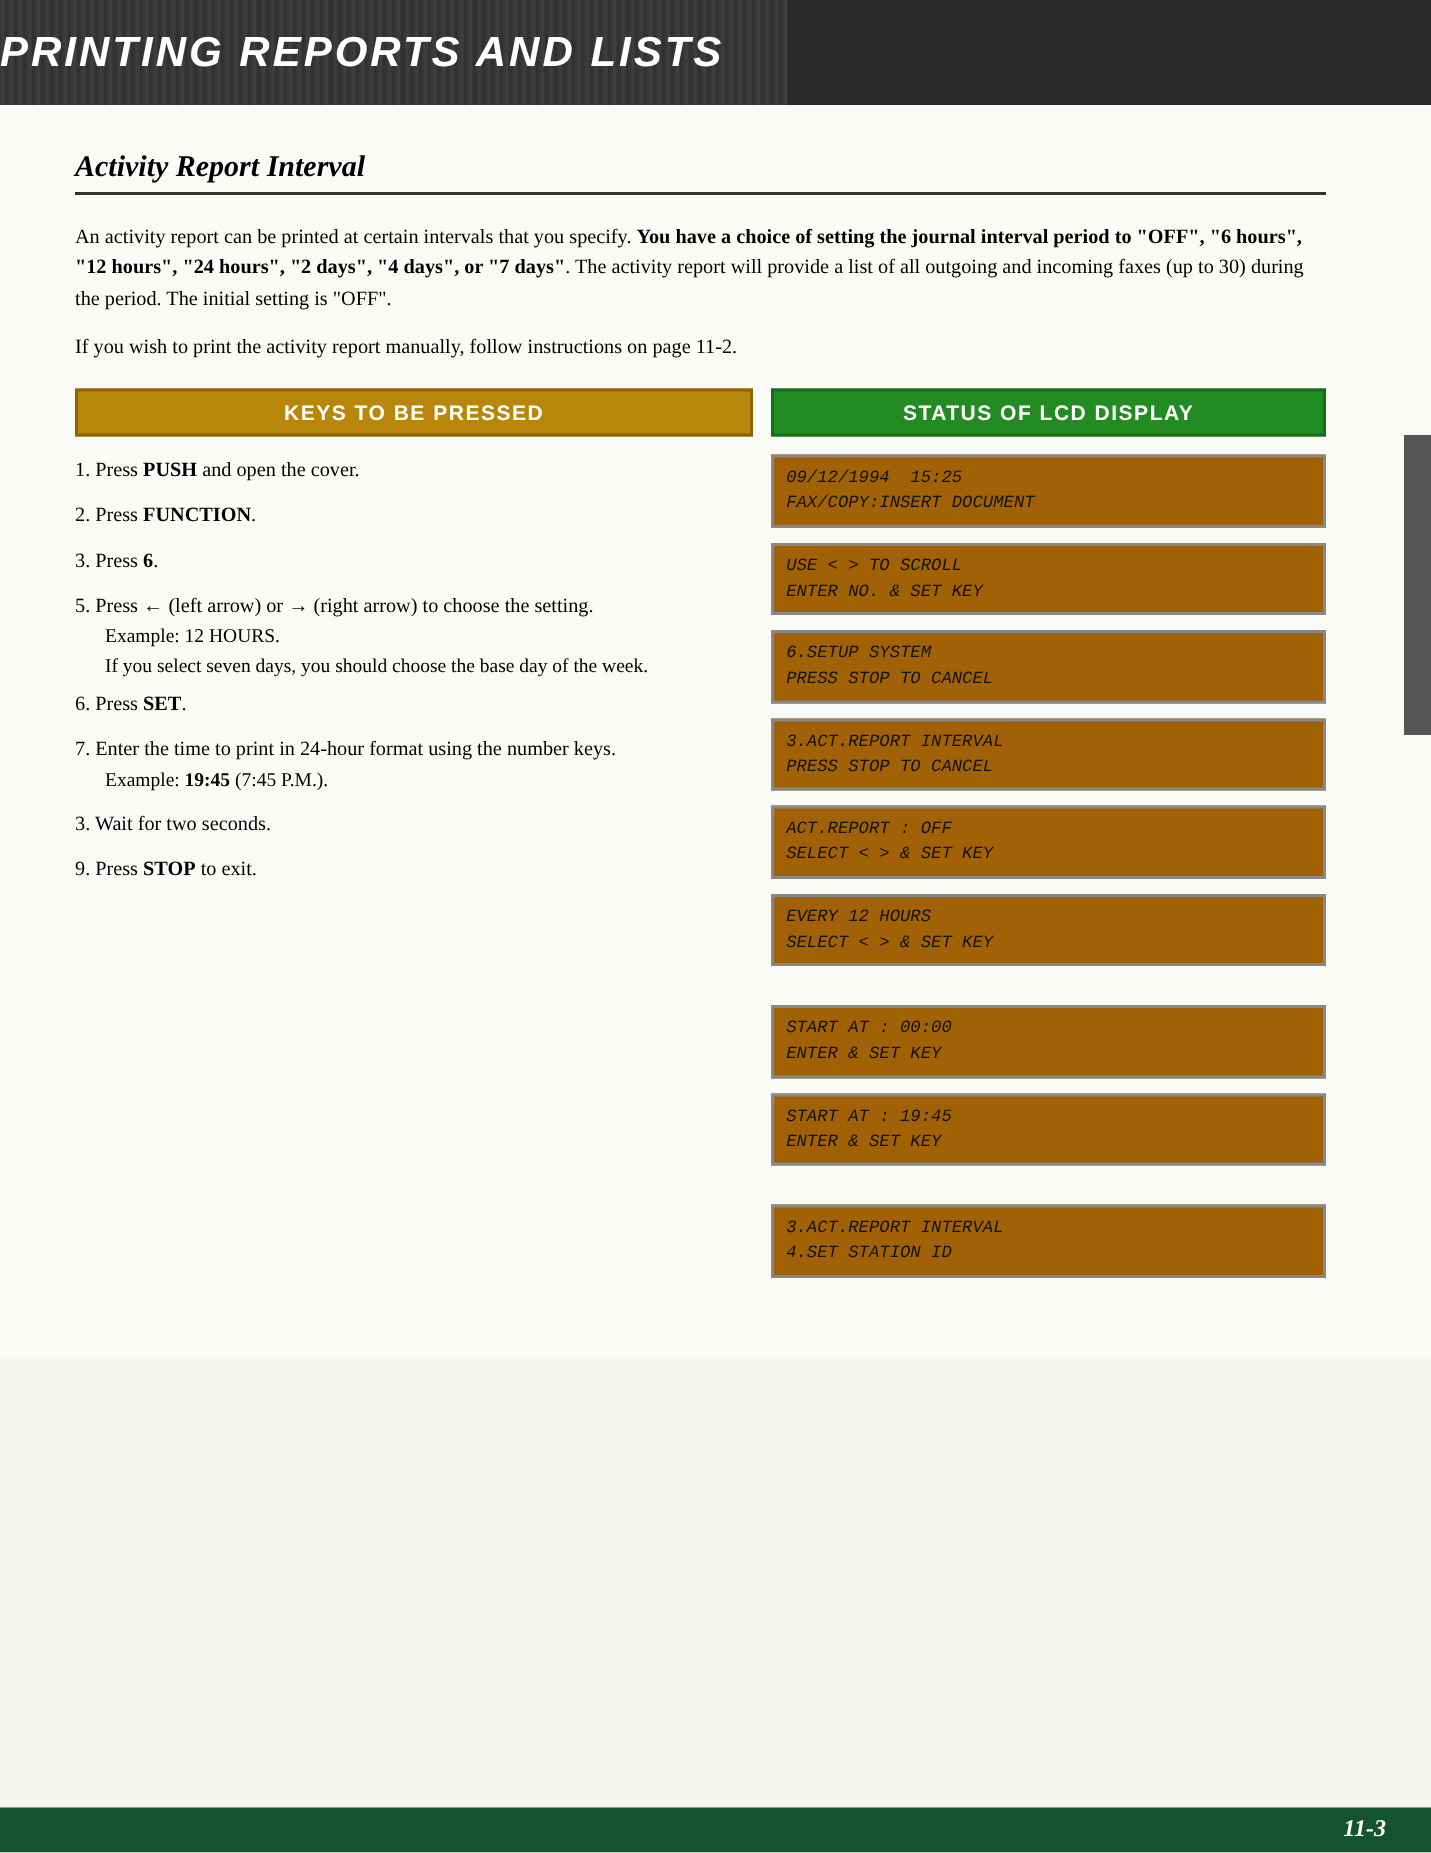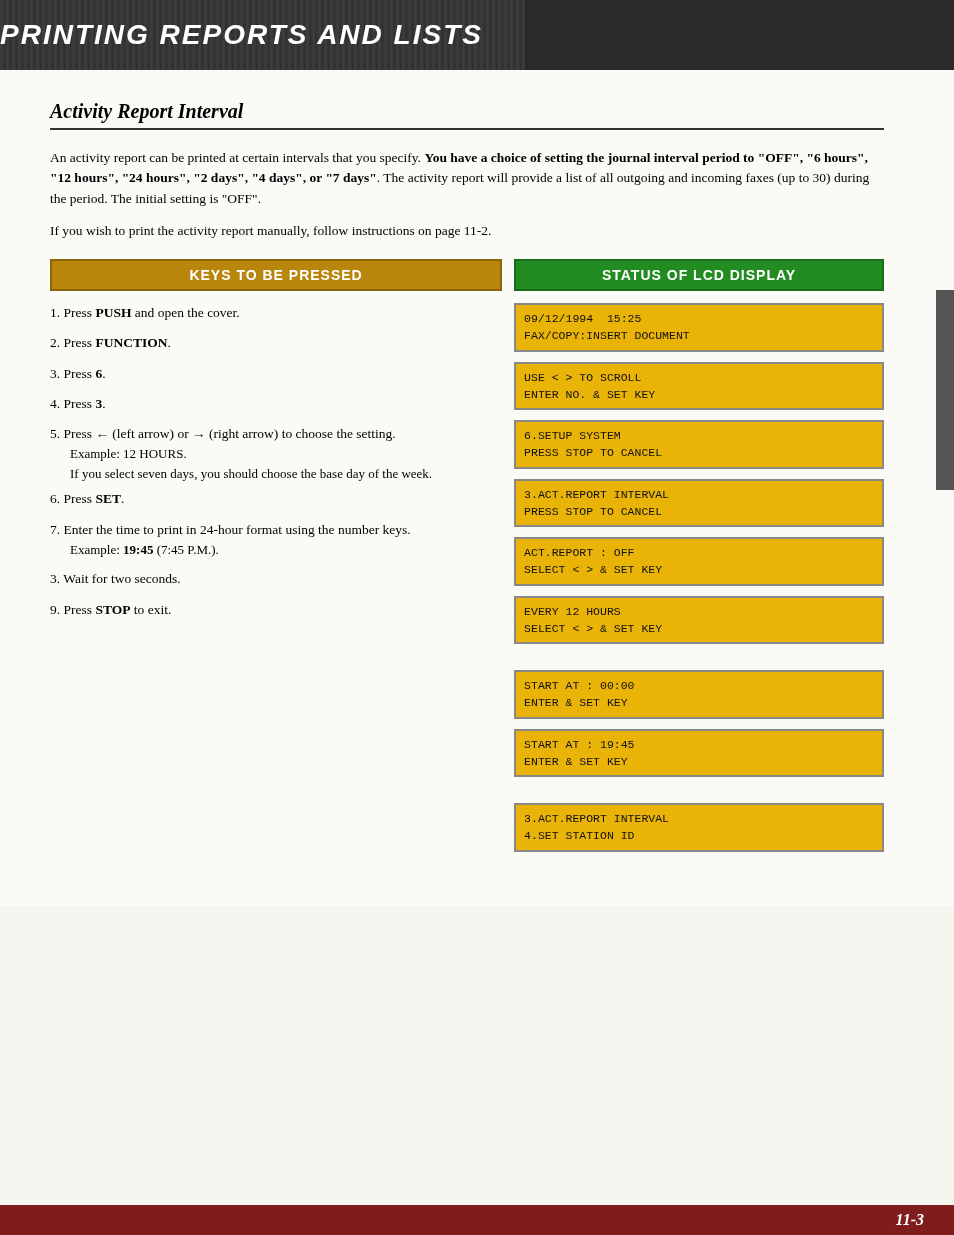--- a/index.html
+++ b/index.html
@@ -128,38 +128,39 @@
     }
 
     .step-indent {
       margin-left: 20px;
       font-size: 13px;
       line-height: 1.5;
     }
 
     
     .lcd-box {
-      background: #eab308;
+      background: #a16207;
       border: 2px solid #888;
       font-family: 'Courier New', monospace;
       font-size: 11.5px;
       padding: 5px 8px;
       line-height: 1.5;
       margin-bottom: 4px;
       color: #111;
       white-space: pre;
+      font-style: italic;
     }
 
     .lcd-spacer {
       height: 10px;
     }
 
     
     .footer-bar {
-      background: #7f1d1d;
+      background: #14532d;
       height: 30px;
       display: flex;
       align-items: center;
       justify-content: flex-end;
       padding-right: 30px;
       margin-top: 0;
     }
     .footer-page {
       color: white;
       font-size: 16px;
@@ -224,23 +225,20 @@
           </div>
 
           <div class="step">
             2. Press <strong>FUNCTION</strong>.
           </div>
 
           <div class="step">
             3. Press <strong>6</strong>.
           </div>
 
-          <div class="step">
-            4. Press <strong>3</strong>.
-          </div>
 
           <div class="step" style="margin-bottom:6px;">
             5. Press ← (left arrow) or → (right arrow) to choose the setting.<br>
             <div class="step-indent">
               Example: 12 HOURS.<br>
               If you select seven days, you should choose the base day of the week.
             </div>
           </div>
 
           <div class="step">

